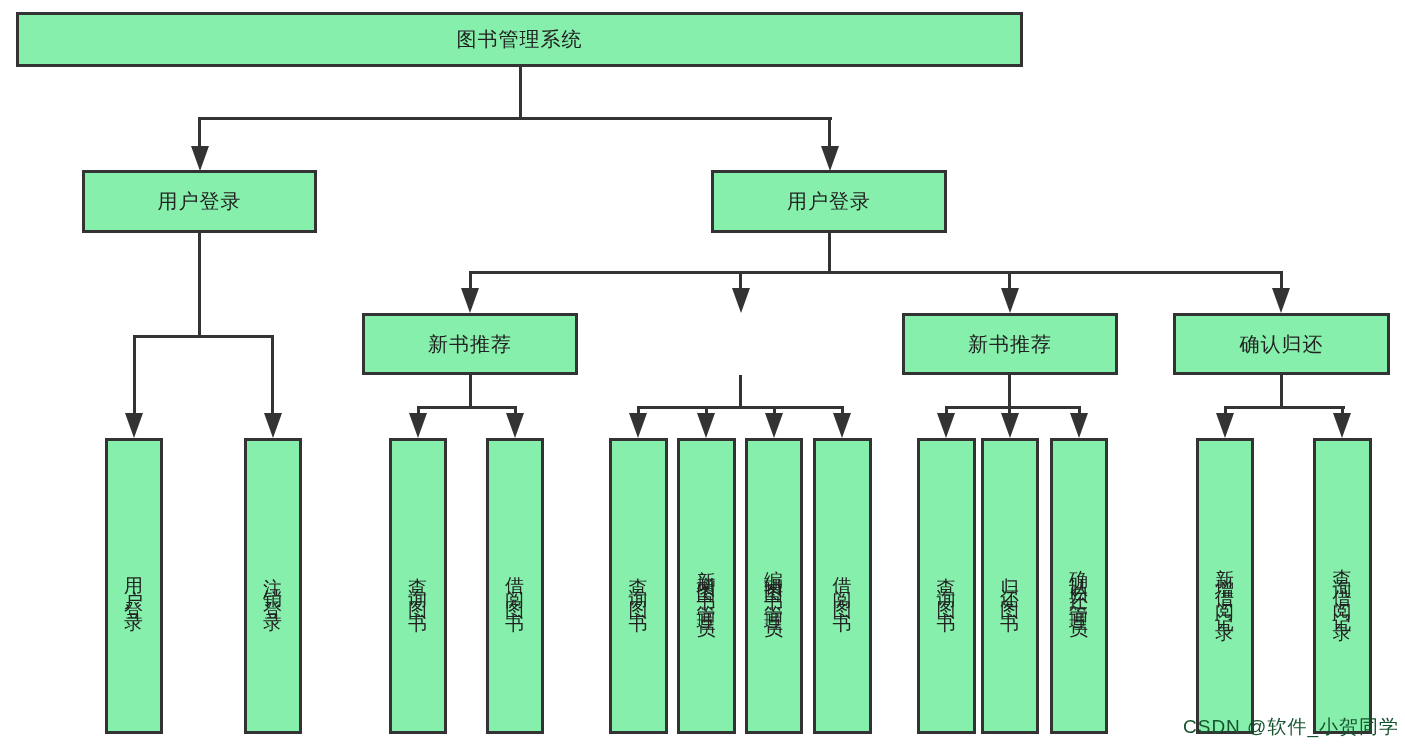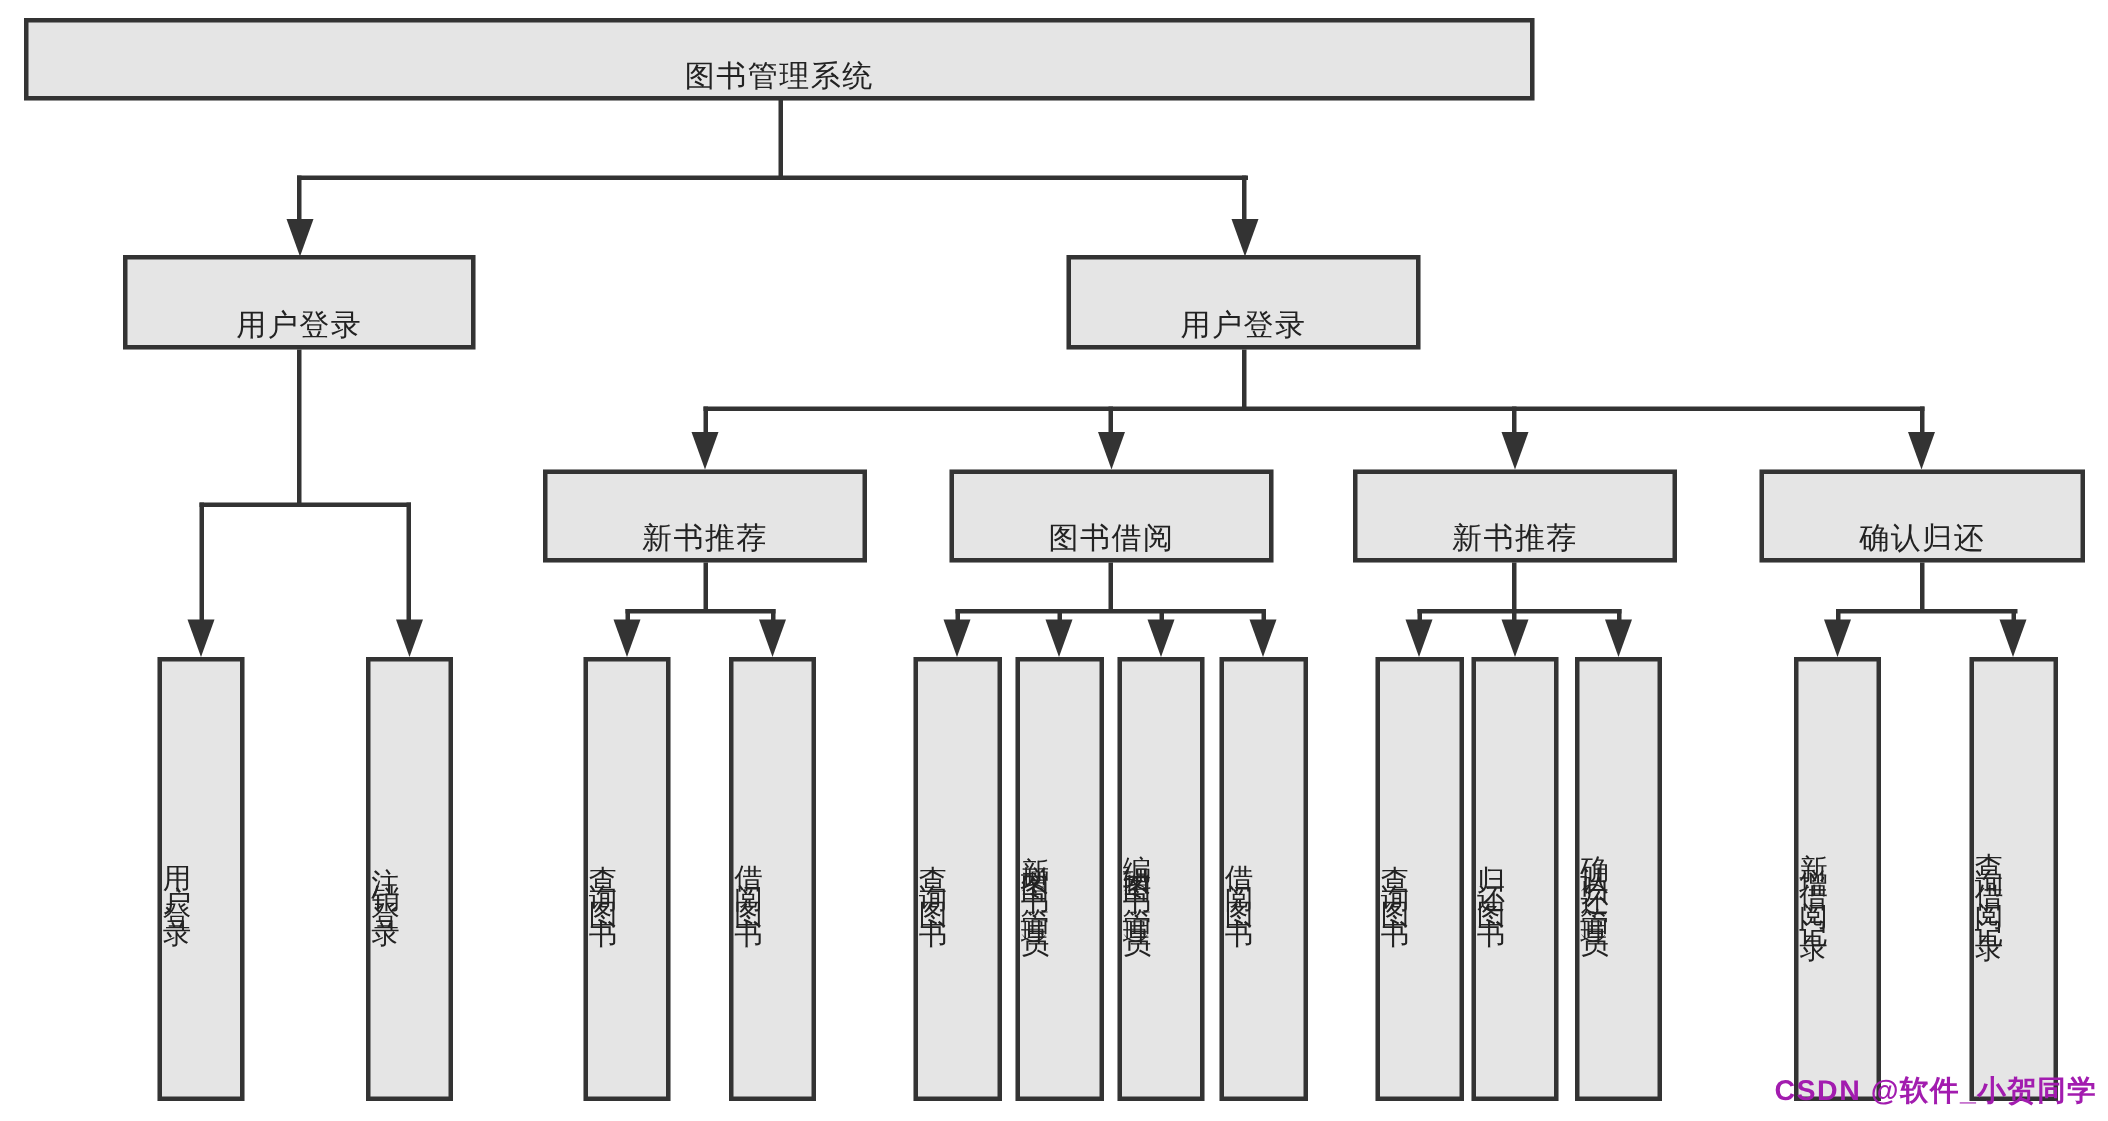--- a/index.html
+++ b/index.html
@@ -2,39 +2,39 @@
 <html><head>
 <meta charset="utf-8">
 <style>
   html,body{margin:0;padding:0;background:#ffffff;}
   #stage{
     position:relative;width:1405px;height:747px;background:#ffffff;
     font-family:"Liberation Sans","DejaVu Sans",sans-serif;
     color:#222222;overflow:hidden;
   }
   .node{
-    position:absolute;box-sizing:border-box;background:#e5e5e5;
-    border:3px solid #333333;display:flex;align-items:flex-end;justify-content:center;
+    position:absolute;box-sizing:border-box;background:#86efac;
+    border:3px solid #333333;display:flex;align-items:center;justify-content:center;
     font-size:20px;color:#222222;letter-spacing:1px;white-space:nowrap;
   }
   .leaf{
     writing-mode:vertical-rl;text-orientation:mixed;
     font-size:19px;letter-spacing:12px;line-height:1;
   }
   .leaf.long{letter-spacing:7px;}
   .leaf.med{letter-spacing:11px;}
   .ln{position:absolute;background:#333333;}
   .arr{
     position:absolute;width:0;height:0;
     border-left:9px solid transparent;border-right:9px solid transparent;
     border-top:25px solid #333333;
   }
   .watermark{
-    position:absolute;left:1183px;top:714px;font-size:19px;color:#a21caf;
-    letter-spacing:1px;white-space:nowrap;font-weight:bold;
+    position:absolute;left:1183px;top:714px;font-size:19px;color:#14532d;
+    letter-spacing:1px;white-space:nowrap;
   }
 </style>
 </head>
 <body>
 
 <div id="stage">
 
   <div class="node" style="left:16px;top:12px;width:1007px;height:55px;">
     <span>图书管理系统</span>
   </div>
@@ -66,23 +66,20 @@
   <div class="ln" style="left:739px;top:271px;width:3px;height:19px;"></div>
   <div class="ln" style="left:1008px;top:271px;width:3px;height:19px;"></div>
   <div class="ln" style="left:1280px;top:271px;width:3px;height:19px;"></div>
   <div class="arr" style="left:461px;top:288px;"></div>
   <div class="arr" style="left:732px;top:288px;"></div>
   <div class="arr" style="left:1001px;top:288px;"></div>
   <div class="arr" style="left:1272px;top:288px;"></div>
 
   <div class="node" style="left:362px;top:313px;width:216px;height:62px;">
     <span>新书推荐</span>
-  </div>
-  <div class="node" style="left:633px;top:313px;width:216px;height:62px;">
-    <span>图书借阅</span>
   </div>
   <div class="node" style="left:902px;top:313px;width:216px;height:62px;">
     <span>新书推荐</span>
   </div>
   <div class="node" style="left:1173px;top:313px;width:217px;height:62px;">
     <span>确认归还</span>
   </div>
 
   <div class="ln" style="left:469px;top:375px;width:3px;height:33px;"></div>
   <div class="ln" style="left:417px;top:406px;width:100px;height:3px;"></div>

